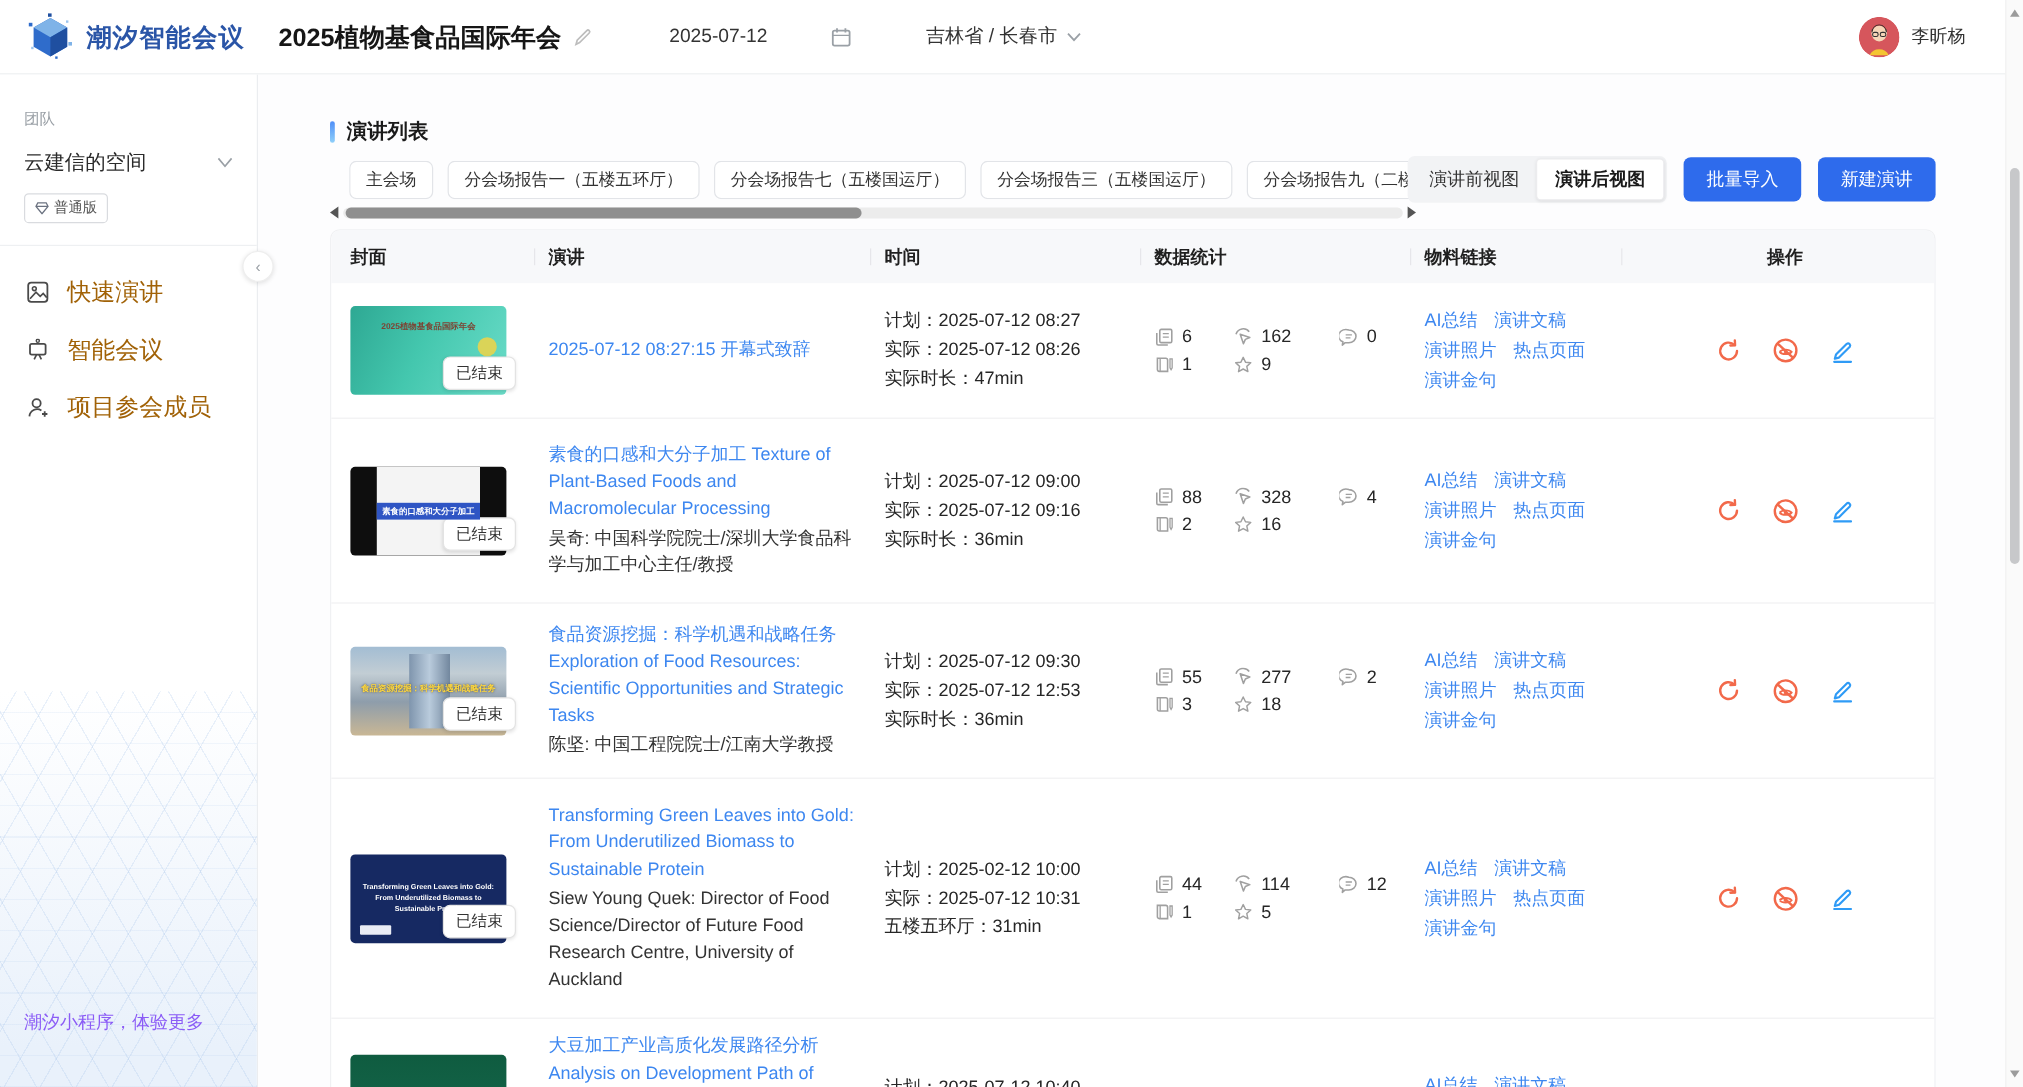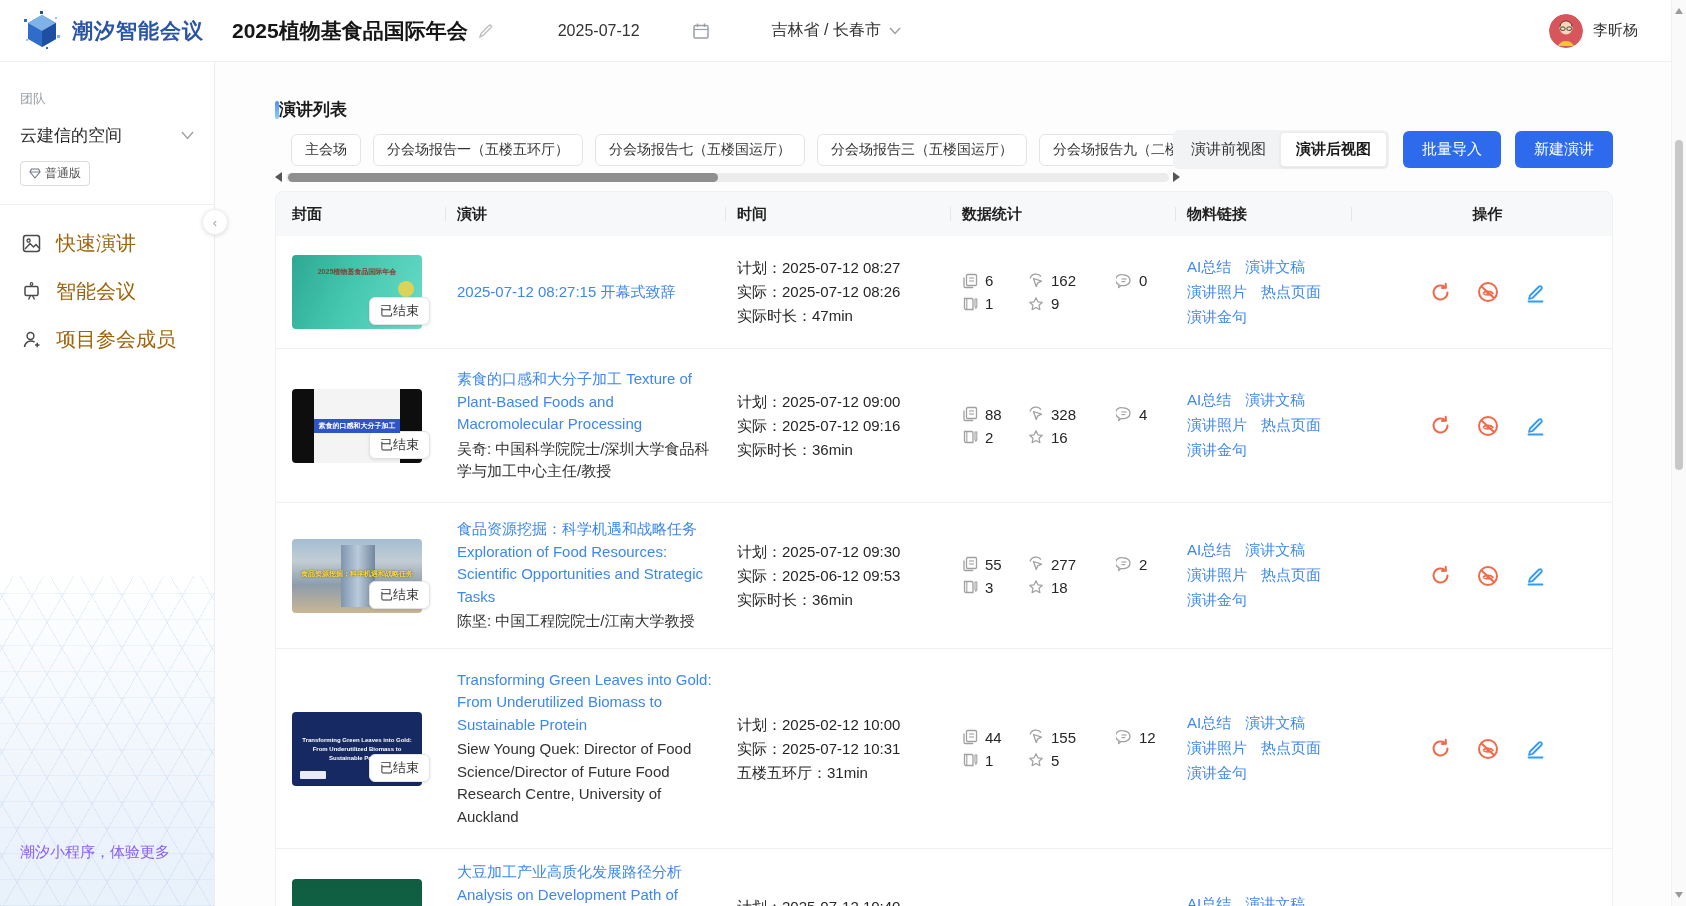--- a/index.html
+++ b/index.html
@@ -39,21 +39,21 @@
   .side-menu { margin-top:14px; }
   .side-item { display:flex; align-items:center; gap:15px; height:48px; padding:0 22px;
                font-size:20px; color:#a16207; cursor:pointer; }
   .collapse-btn { position:absolute; left:202px; top:209px; width:26px; height:26px; border-radius:50%;
                   background:#fff; border:1px solid #eee; box-shadow:0 1px 4px rgba(0,0,0,.12);
                   display:flex; align-items:center; justify-content:center; color:#9aa0a6; font-size:13px; z-index:6; cursor:pointer; }
   .promo { position:absolute; left:20px; bottom:44px; font-size:15px; color:#8b5cf6; z-index:2; }
 
   
   .main { position:absolute; left:215px; top:62px; right:0; bottom:0; background:#fdfdfe; }
-  .section-head { position:absolute; left:60px; top:36px; display:flex; align-items:center; }
+  .section-head { position:absolute; left:60px; top:36px; display:flex; align-items:center; gap:10px; }
   .accent-bar { width:4px; height:18px; border-radius:2px; background:linear-gradient(180deg,#4f8ef7,#8fd0fa); }
   .section-title { font-size:17px; font-weight:bold; color:#1a1a1a; }
 
   .controls { position:absolute; left:60px; right:73px; top:66px; height:46px; }
   .tabs-clip { position:absolute; left:16px; top:6px; width:897px; overflow:hidden; white-space:nowrap; }
   .tabs { display:inline-flex; gap:12px; }
   .tab-chip { display:inline-block; border:1px solid #e2e4e8; border-radius:6px; background:#fff;
               padding:6px 13px; font-size:14px; color:#333; cursor:pointer; white-space:nowrap; }
   .hscroll { position:absolute; left:0; top:44px; width:905px; display:flex; align-items:center; gap:4px; }
   .tri-left { width:0; height:0; border-top:5px solid transparent; border-bottom:5px solid transparent; border-right:7px solid #555; }
@@ -474,21 +474,21 @@
         </div>
         <span class="badge">已结束</span>
       </div>
     </div>
     <div class="cell title-cell">
       <a class="speech-link">食品资源挖掘：科学机遇和战略任务 Exploration of Food Resources: Scientific Opportunities and Strategic Tasks</a>
       <div class="speaker">陈坚: 中国工程院院士/江南大学教授</div>
     </div>
     <div class="cell time-cell">
       <div>计划：2025-07-12 09:30</div>
-      <div>实际：2025-06-12 09:53</div>
+      <div>实际：2025-07-12 12:53</div>
       <div>实际时长：36min</div>
     </div>
     <div class="cell stats-cell">
       <span class="stat">
         <svg width="16" height="16" viewBox="0 0 16 16">
           <rect x="4.5" y="1.5" width="10" height="11" rx="1.2" fill="none" stroke="#a0a0a0" stroke-width="1.3"></rect>
           <path d="M2 4.5 v8.8 a1.2 1.2 0 0 0 1.2 1.2 h8" fill="none" stroke="#a0a0a0" stroke-width="1.3"></path>
           <line x1="7" y1="5" x2="12" y2="5" stroke="#a0a0a0" stroke-width="1.1"></line>
           <line x1="7" y1="8" x2="12" y2="8" stroke="#a0a0a0" stroke-width="1.1"></line>
         </svg>
@@ -581,21 +581,21 @@
           <line x1="7" y1="5" x2="12" y2="5" stroke="#a0a0a0" stroke-width="1.1"></line>
           <line x1="7" y1="8" x2="12" y2="8" stroke="#a0a0a0" stroke-width="1.1"></line>
         </svg>
         <span>44</span>
       </span>
       <span class="stat">
         <svg width="16" height="16" viewBox="0 0 16 16">
           <path d="M2 5.5 A6.3 6.3 0 0 1 13 3.5" fill="none" stroke="#a0a0a0" stroke-width="1.3"></path>
           <path d="M5.5 5.5 L13.5 8.2 L9.8 9.8 L8.2 13.5 Z" fill="none" stroke="#a0a0a0" stroke-width="1.3" stroke-linejoin="round"></path>
         </svg>
-        <span>155</span>
+        <span>114</span>
       </span>
       <span class="stat">
         <svg width="16" height="16" viewBox="0 0 16 16">
           <path d="M8 2 a6 5.3 0 0 1 0 10.6 h-3 l-2.4 2 l0.5 -2.8 A6 5.3 0 0 1 8 2 Z" fill="none" stroke="#a0a0a0" stroke-width="1.3" stroke-linejoin="round"></path>
           <line x1="5.4" y1="6" x2="10.6" y2="6" stroke="#a0a0a0" stroke-width="1.1"></line>
           <line x1="5.4" y1="8.6" x2="9.4" y2="8.6" stroke="#a0a0a0" stroke-width="1.1"></line>
         </svg>
         <span>12</span>
       </span>
       <span class="stat">

